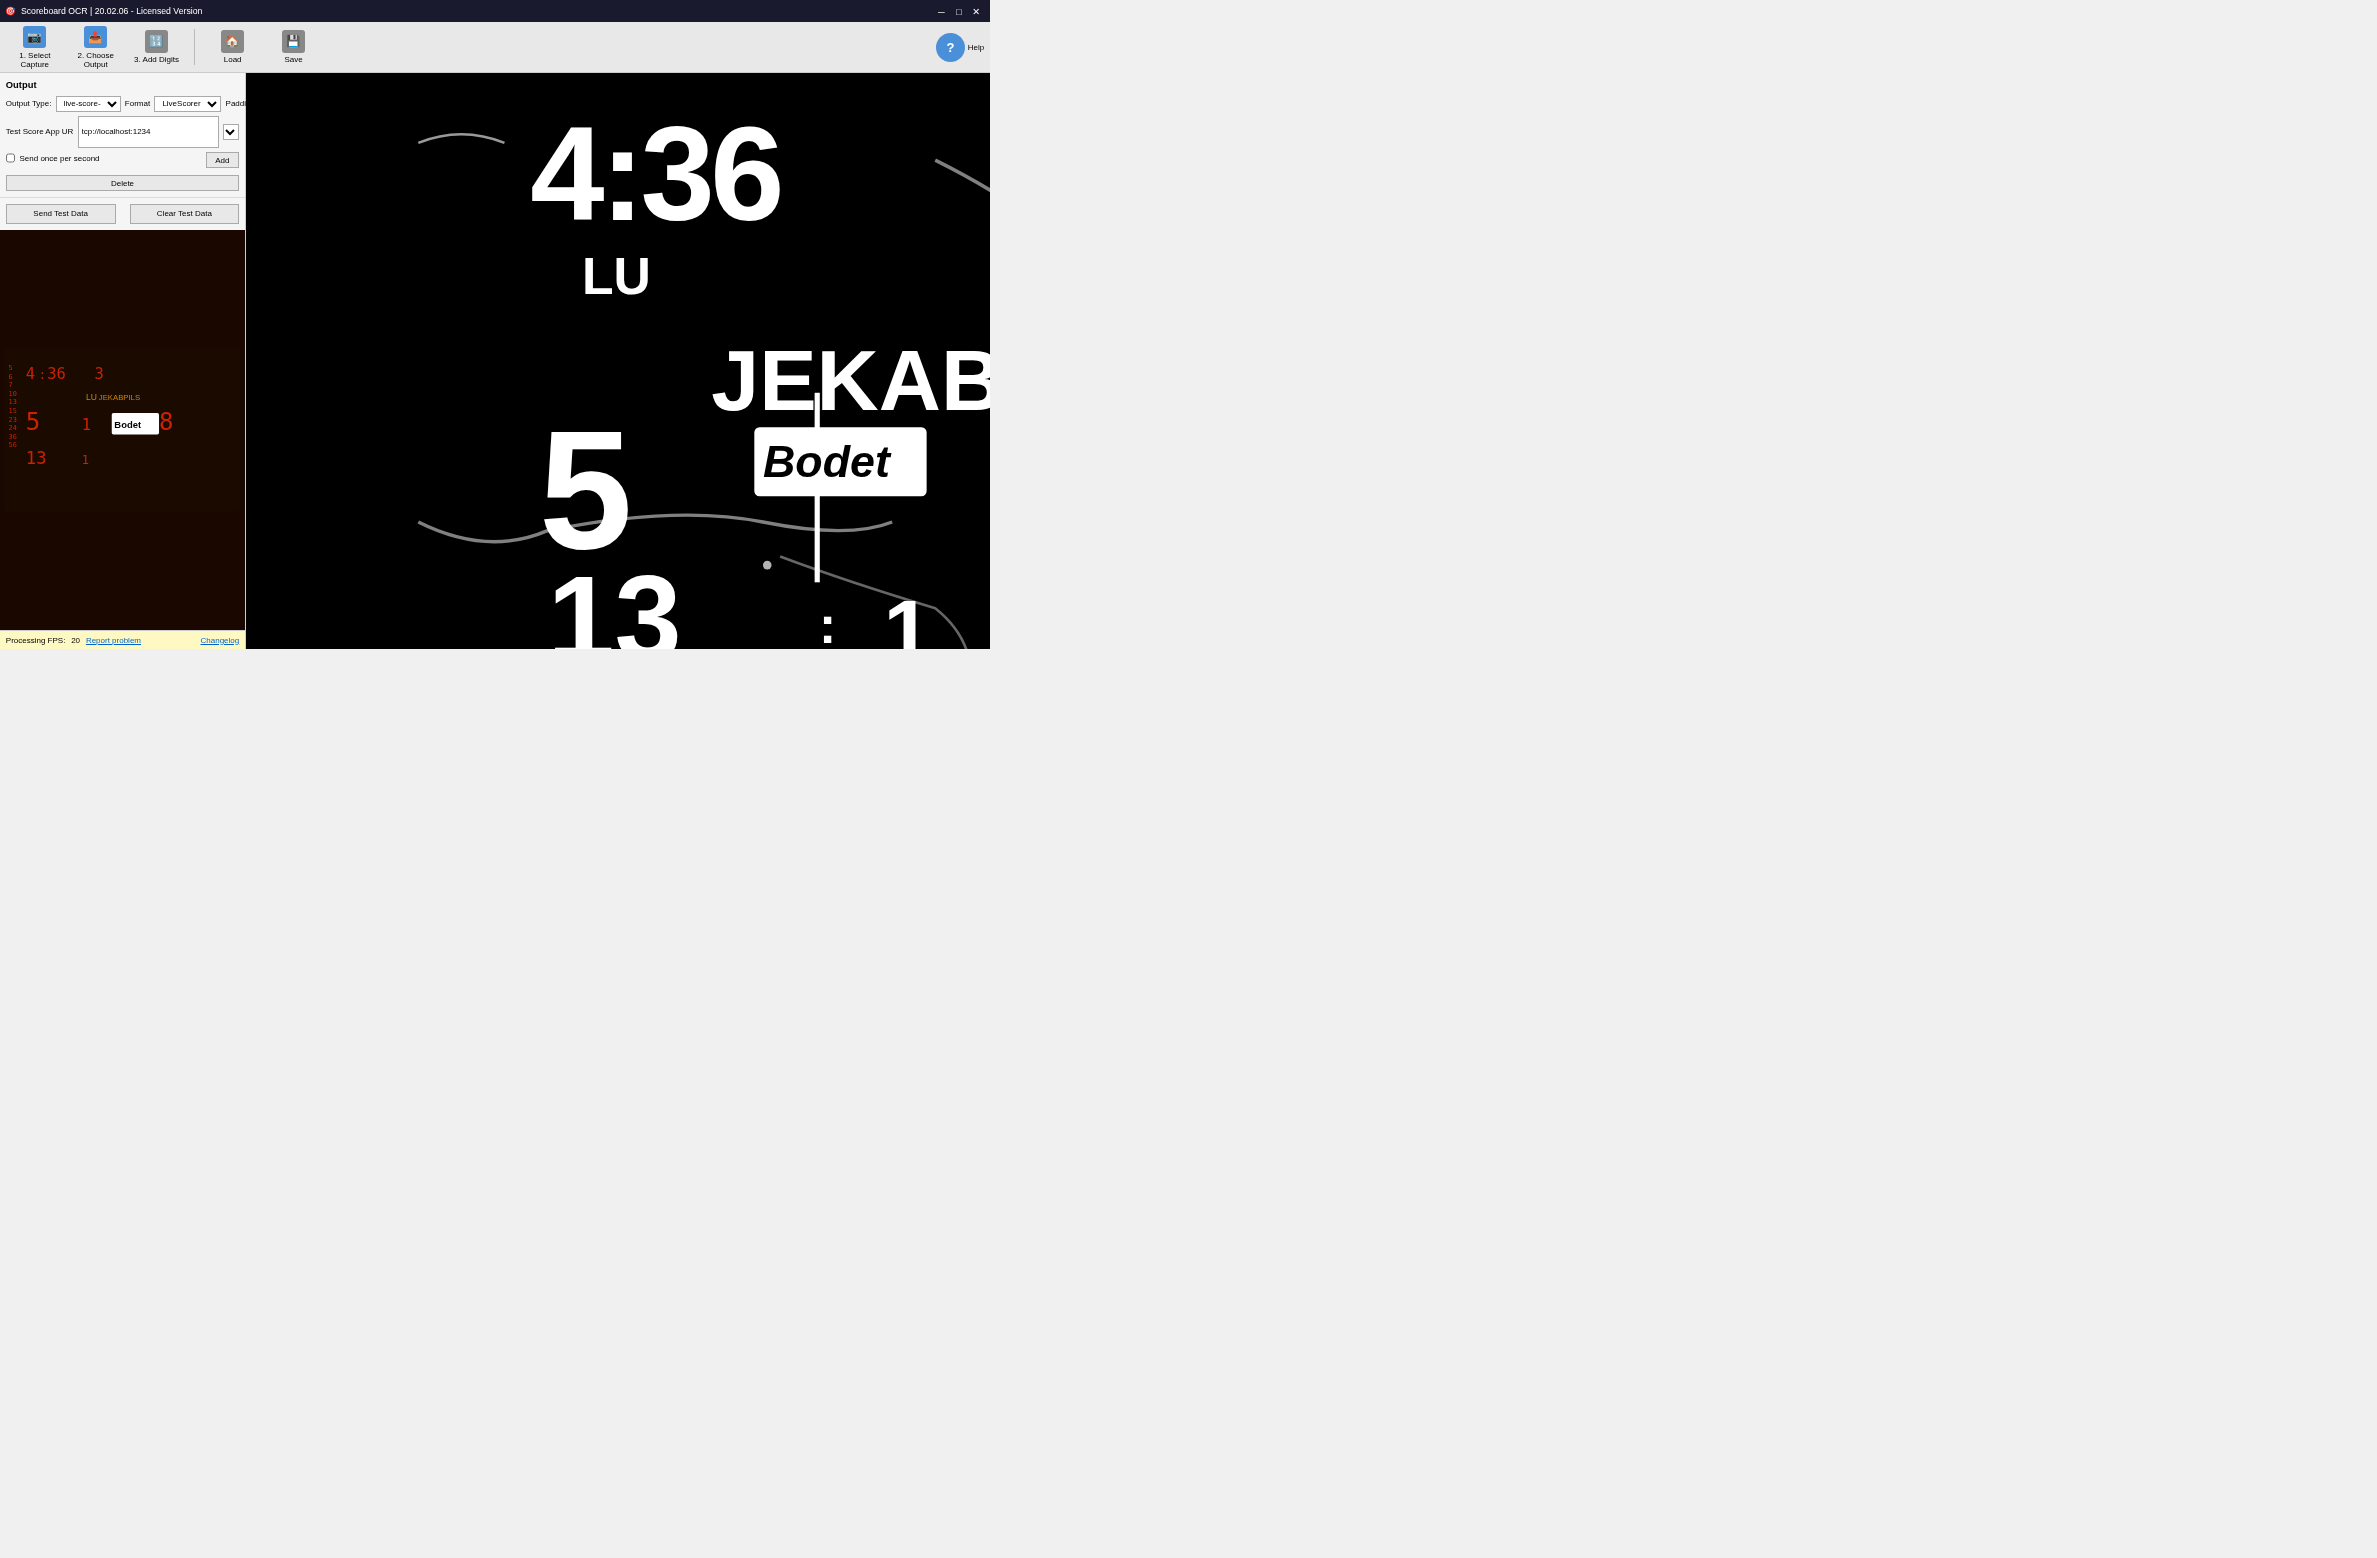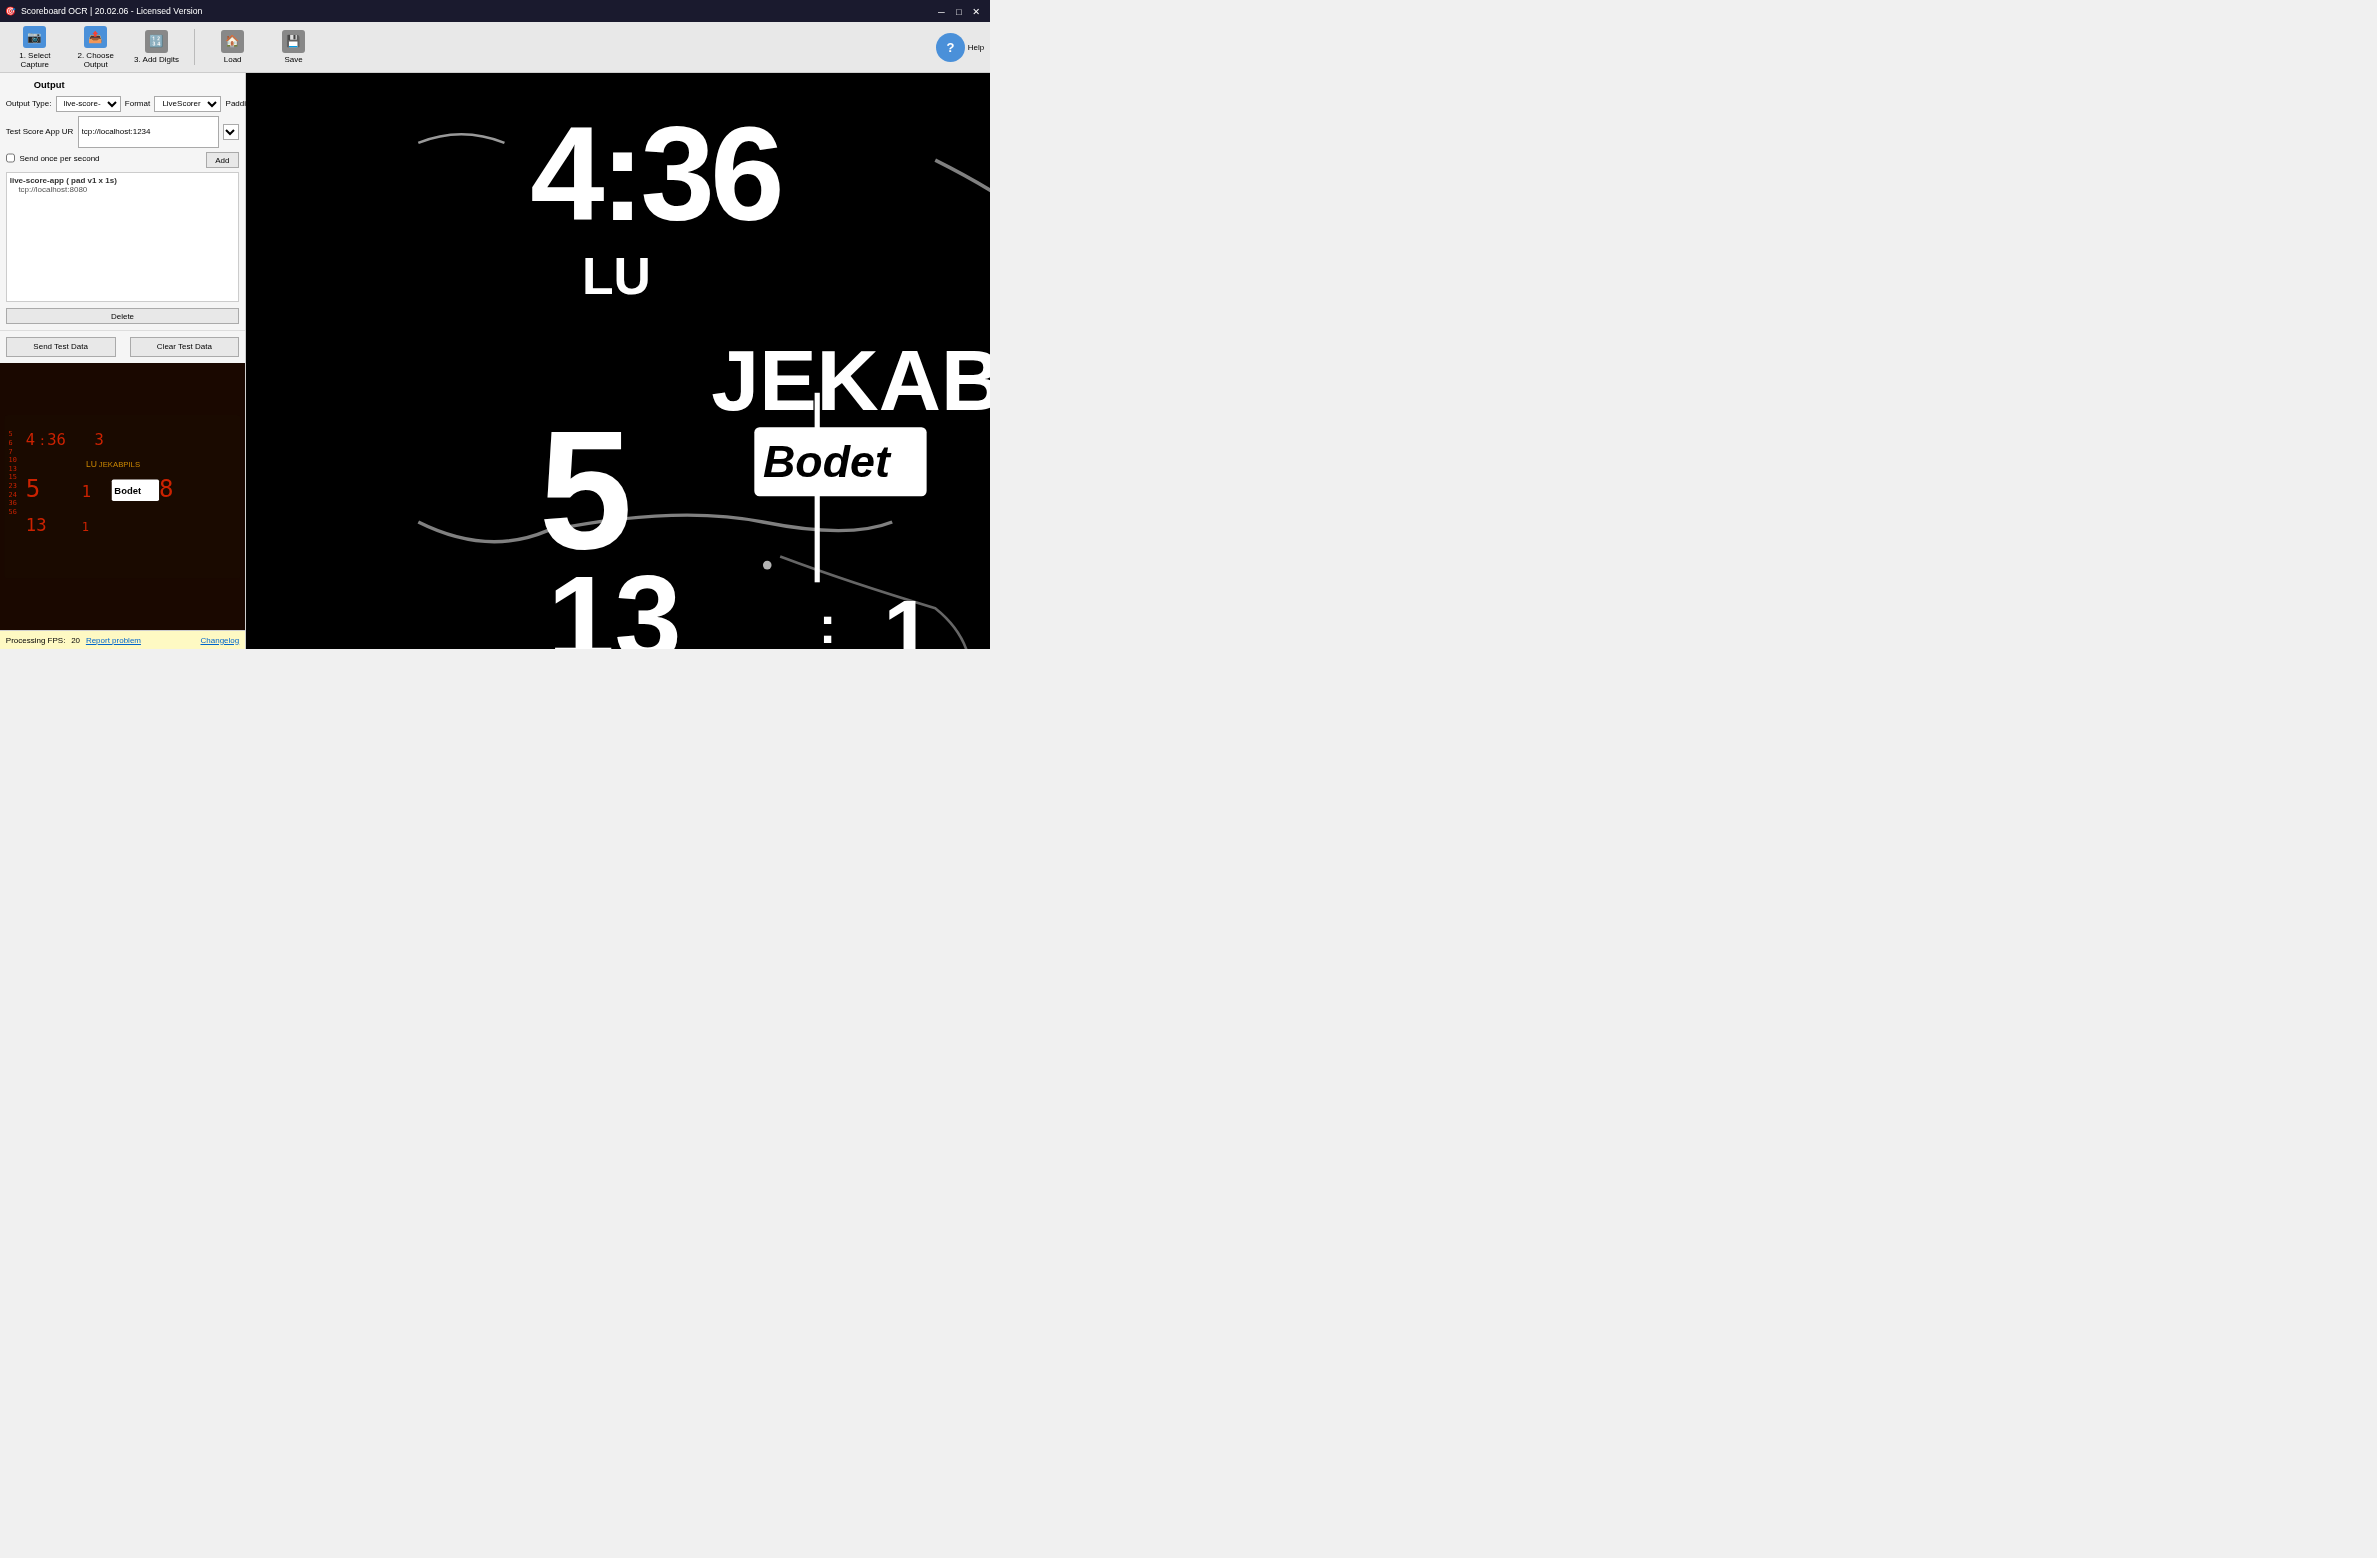--- a/index.html
+++ b/index.html
@@ -107,21 +107,20 @@
     }
 
     .output-section {
       padding: 5.8px;
       border-bottom: 0.7px solid #ddd;
     }
     .section-title {
       font-weight: bold;
       font-size: 9.4px;
       margin-bottom: 5.8px;
-      margin-left: 28px;
     }
     .form-row {
       display: flex;
       align-items: center;
       margin-bottom: 4.3px;
       gap: 4.3px;
     }
     .form-label {
       font-size: 8px;
       white-space: nowrap;
@@ -409,24 +408,20 @@
       </div>
 
       <div class="form-row">
         <div class="checkbox-row">
           <input type="checkbox" class="ctrl-checkbox" style="">
           <span class="form-label">Send once per second</span>
         </div>
         <button class="add-btn" style="margin-left:auto;">Add</button>
       </div>
 
-      <div class="connection-list">
-        <div class="connection-item">live-score-app ( pad v1 x 1s)</div>
-        <div class="connection-sub">tcp://localhost:8080</div>
-      </div>
 
       <button class="delete-btn">Delete</button>
     </div>
 
     <div class="test-buttons">
       <button class="test-btn">Send Test Data</button>
       <button class="test-btn">Clear Test Data</button>
     </div>
 
     <div class="preview-area">

